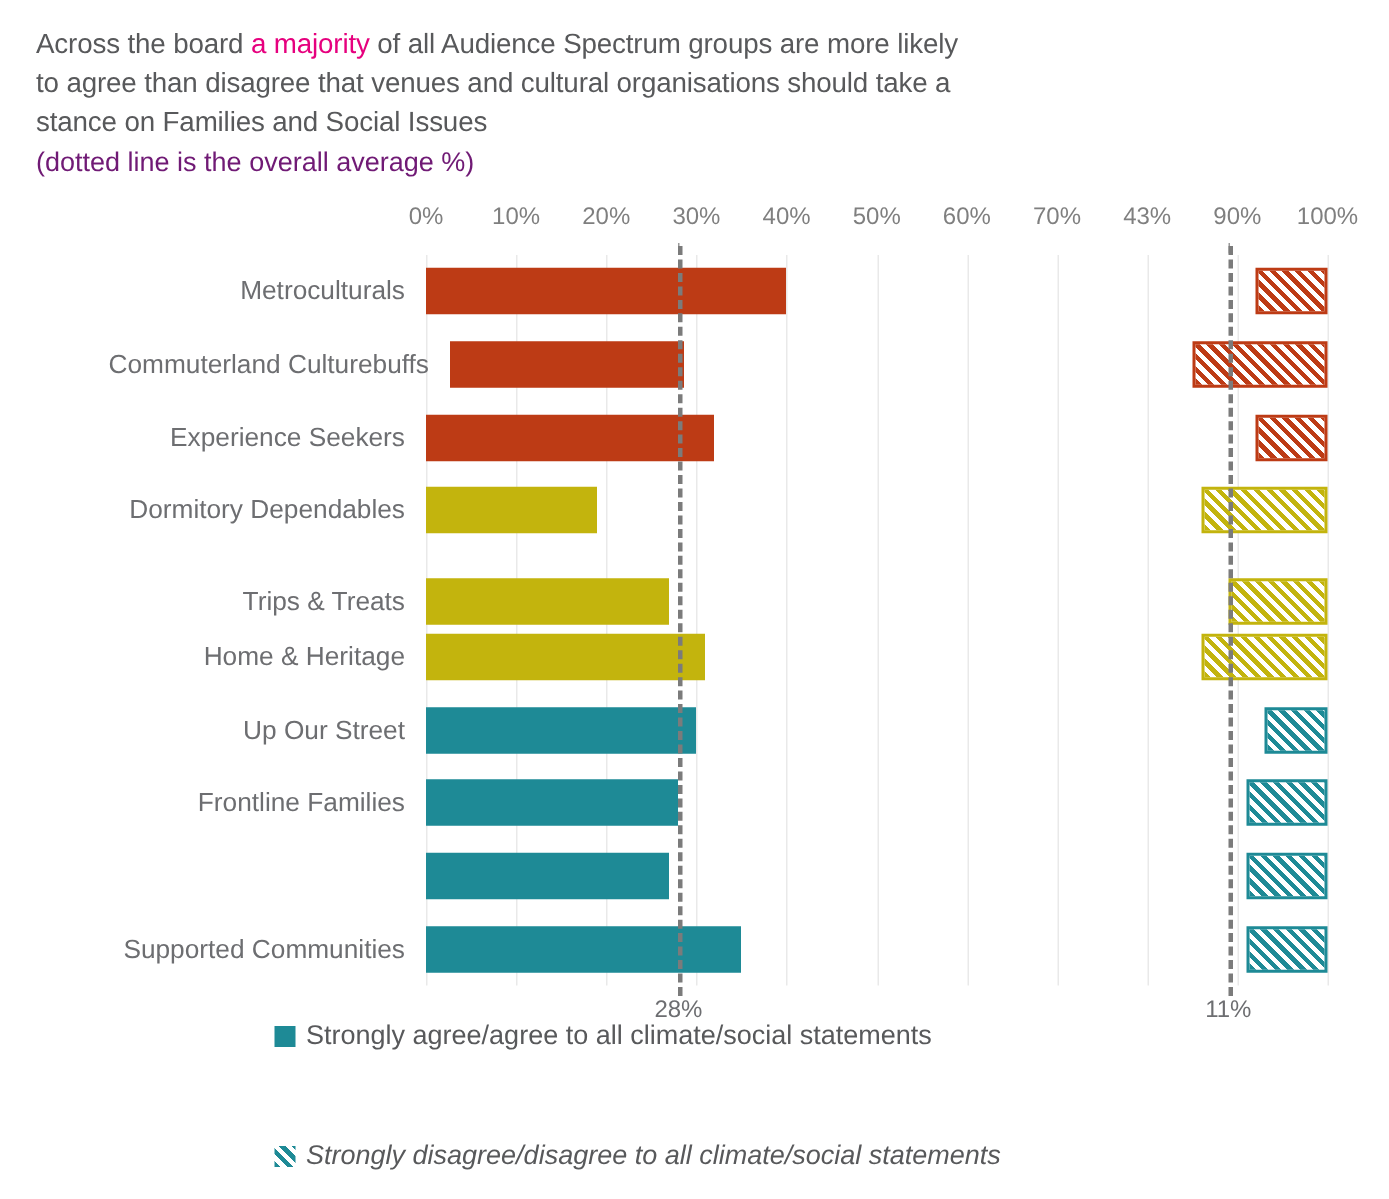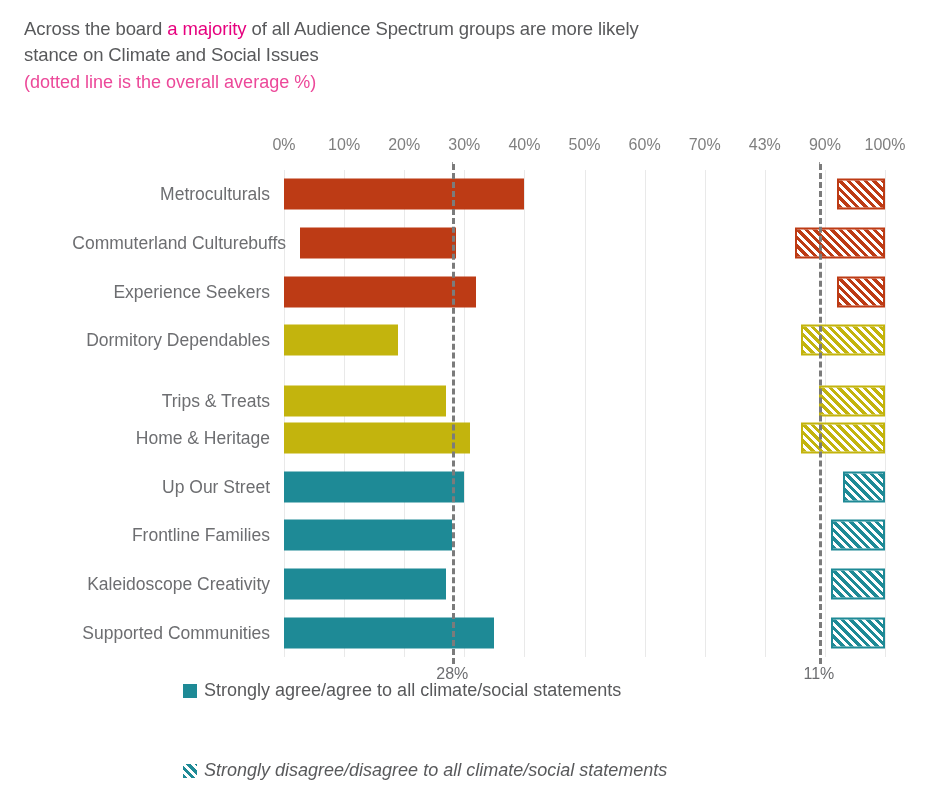--- a/index.html
+++ b/index.html
@@ -20,21 +20,21 @@
     font-size: 18.5px;
     line-height: 26px;
     color: #58595b;
     letter-spacing: -0.1px;
     white-space: nowrap;
   }
   .title-hl { color: #e6007e; }
   .subtitle {
     font-size: 18px;
     line-height: 26px;
-    color: #ec4899;
+    color: #701a75;
     margin-top: 1px;
     white-space: nowrap;
   }
 
   
   .plot {
     position: absolute;
     left: 284px; top: 170px;
     width: 601px; height: 487px;
   }
@@ -127,21 +127,22 @@
     color: #58595b;
   }
 </style>
 </head>
 <body>
 
 <div id="chart-root">
 
   <div class="title-block">
     <div class="title-line"><span>Across the board </span><span class="title-hl">a majority</span><span> of all Audience Spectrum groups are more likely</span></div>
-    <div class="title-line">stance on Climate and Social Issues</div>
+    <div class="title-line">to agree than disagree that venues and cultural organisations should take a</div>
+    <div class="title-line">stance on Families and Social Issues</div>
     <div class="subtitle">(dotted line is the overall average %)</div>
   </div>
 
   <div class="plot" id="plot">
       <div class="gridline" style="left: 0px;"></div>
       <div class="axis-tick-label" style="left: 0px; top: -34px;">0%</div>
       <div class="gridline" style="left: 60.1px;"></div>
       <div class="axis-tick-label" style="left: 60.1px; top: -34px;">10%</div>
       <div class="gridline" style="left: 120.2px;"></div>
       <div class="axis-tick-label" style="left: 120.2px; top: -34px;">20%</div>
@@ -197,21 +198,20 @@
         <div class="row-label">Up Our Street</div>
         <div class="bar-agree" style="width: 180.3px; background: rgb(30, 138, 150);"></div>
         <div class="bar-disagree" style="width: 42.07px; border-color: rgb(30, 138, 150); background-image: repeating-linear-gradient(45deg, rgb(30, 138, 150) 0px, rgb(30, 138, 150) 3px, rgb(255, 255, 255) 3px, rgb(255, 255, 255) 6px);"></div>
       </div>
       <div class="row" style="top: 340.9px; height: 48.7px;">
         <div class="row-label">Frontline Families</div>
         <div class="bar-agree" style="width: 168.28px; background: rgb(30, 138, 150);"></div>
         <div class="bar-disagree" style="width: 54.09px; border-color: rgb(30, 138, 150); background-image: repeating-linear-gradient(45deg, rgb(30, 138, 150) 0px, rgb(30, 138, 150) 3px, rgb(255, 255, 255) 3px, rgb(255, 255, 255) 6px);"></div>
       </div>
       <div class="row" style="top: 389.6px; height: 48.7px;">
-        <div class="row-label">Kaleidoscope Creativity</div>
         <div class="bar-agree" style="width: 162.27px; background: rgb(30, 138, 150);"></div>
         <div class="bar-disagree" style="width: 54.09px; border-color: rgb(30, 138, 150); background-image: repeating-linear-gradient(45deg, rgb(30, 138, 150) 0px, rgb(30, 138, 150) 3px, rgb(255, 255, 255) 3px, rgb(255, 255, 255) 6px);"></div>
       </div>
       <div class="row" style="top: 438.3px; height: 48.7px;">
         <div class="row-label">Supported Communities</div>
         <div class="bar-agree" style="width: 210.35px; background: rgb(30, 138, 150);"></div>
         <div class="bar-disagree" style="width: 54.09px; border-color: rgb(30, 138, 150); background-image: repeating-linear-gradient(45deg, rgb(30, 138, 150) 0px, rgb(30, 138, 150) 3px, rgb(255, 255, 255) 3px, rgb(255, 255, 255) 6px);"></div>
       </div>
       <div class="avg-line" style="left: 168.28px; border-left-color: rgb(123, 123, 123);"></div>
       <div class="avg-label" style="left: 168.28px;">28%</div>

